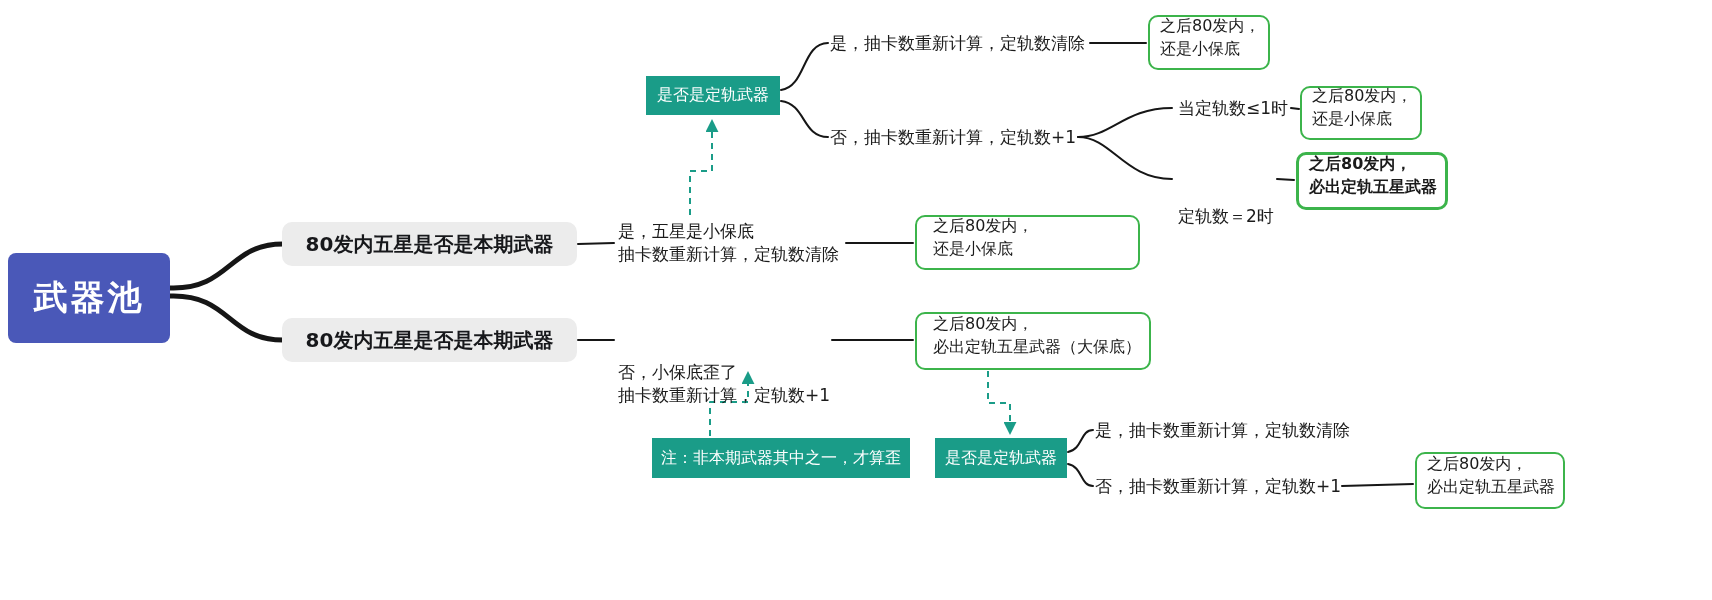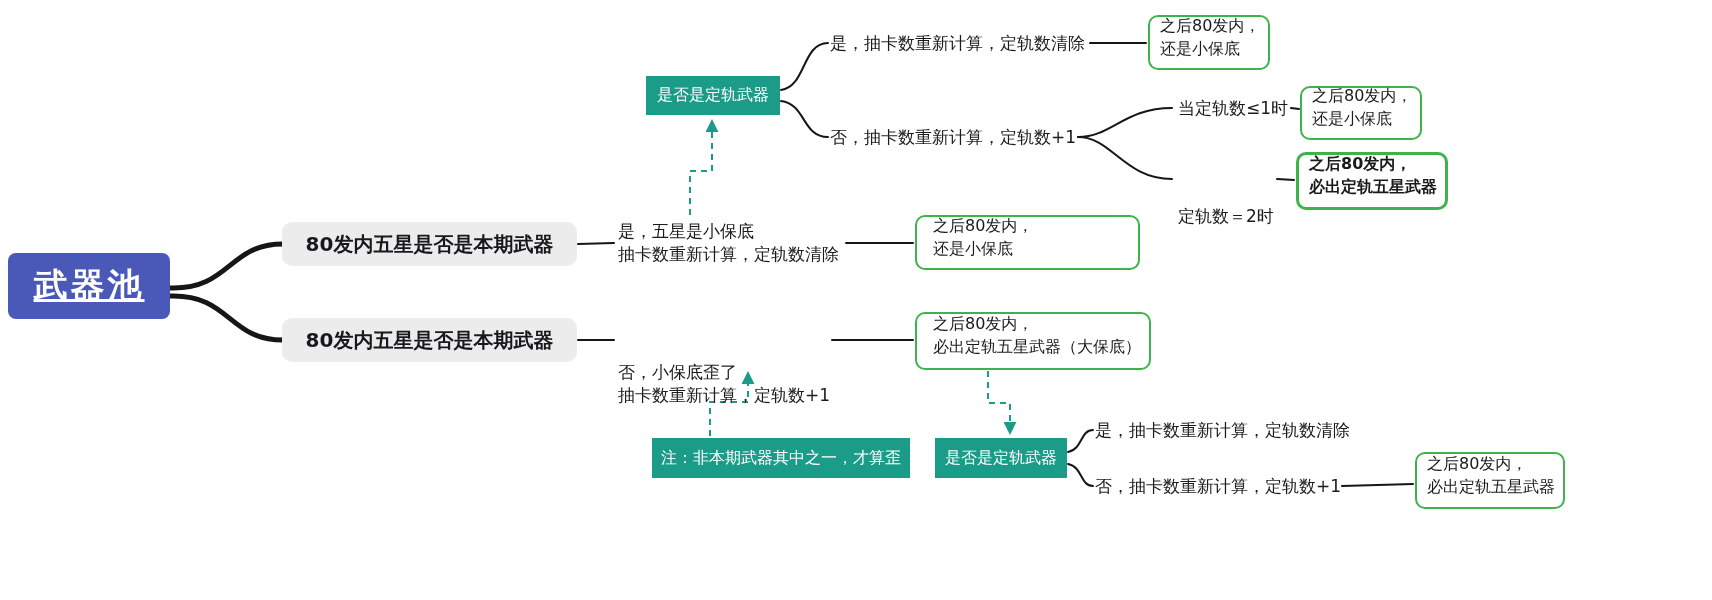--- a/index.html
+++ b/index.html
@@ -62,21 +62,21 @@
 
     <path class="wire" d="M 1068 452 C 1083 449 1080 430 1093 430"></path>
     <path class="wire" d="M 1068 464 C 1083 467 1080 486 1093 486"></path>
     <path class="wire" d="M 1342 486 L 1413 484"></path>
 
     <path class="dash" marker-end="url(#arrowhead)" d="M 690 215 L 690 171 L 712 171 L 712 123"></path>
     <path class="dash" marker-end="url(#arrowhead)" d="M 710 436 L 710 402 L 748 402 L 748 375"></path>
     <path class="dash" marker-end="url(#arrowhead)" d="M 988 371 L 988 403 L 1010 403 L 1010 431"></path>
   </svg>
 
-  <div class="node root-node" style="left:8px;top:253px;width:162px;height:66px;text-decoration:underline;">武器池</div>
+  <div class="node root-node" style="left:8px;top:253px;width:162px;height:90px;">武器池</div>
 
   <div class="node gray-node" style="left:282px;top:222px;width:295px;height:44px;">80发内五星是否是本期武器</div>
 
   <div class="node gray-node" style="left:282px;top:318px;width:295px;height:44px;">80发内五星是否是本期武器</div>
 
   <div class="node teal-node" style="left:646px;top:76px;width:134px;height:39px;">是否是定轨武器</div>
 
   <div class="label" style="left:830px;top:43px;">是，抽卡数重新计算，定轨数清除</div>
 
   <div class="green-box" style="left:1148px;top:15px;min-width:114px;height:55px;">

